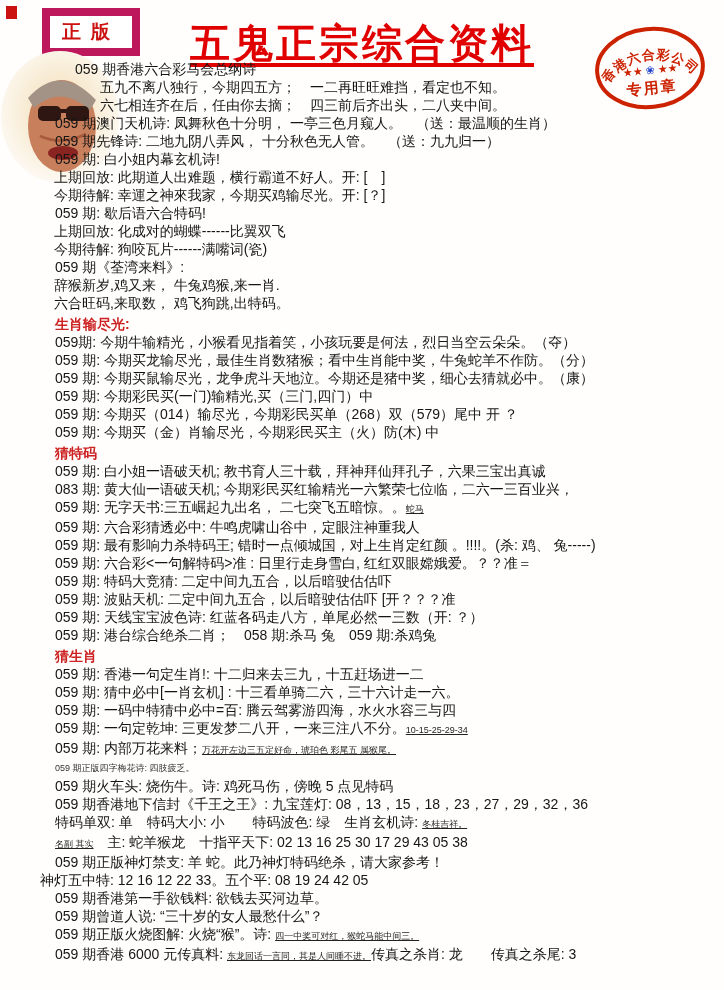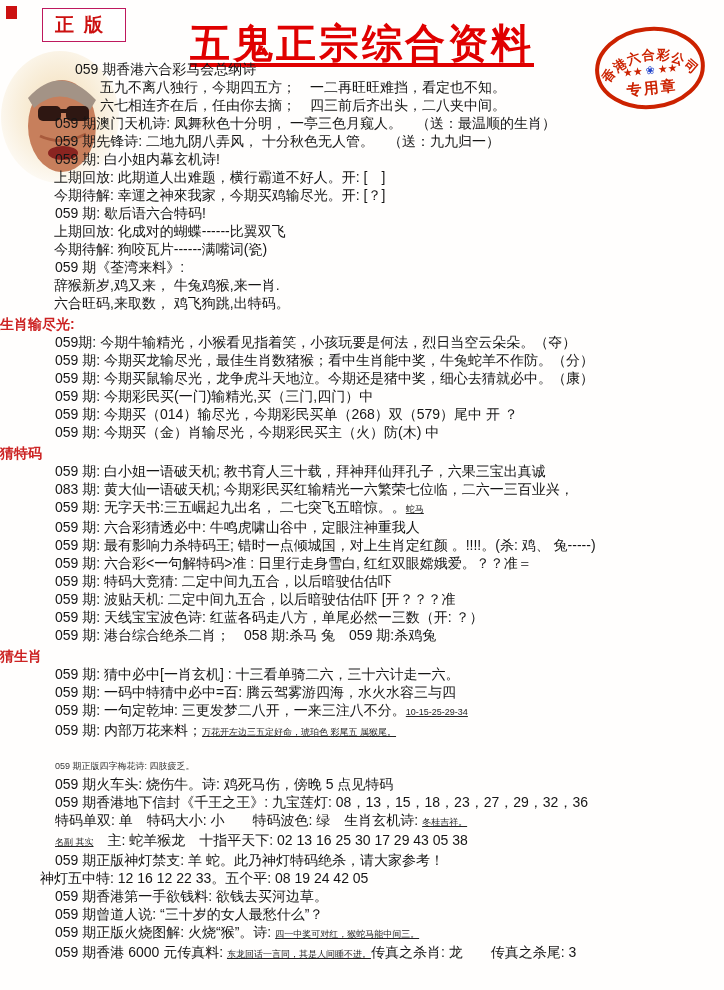--- a/index.html
+++ b/index.html
@@ -1,40 +1,40 @@
 <!DOCTYPE html>
 <html><head>
 <meta charset="utf-8">
 <style>
   html,body{margin:0;padding:0;background:#e8e8e8;}
   .page{position:relative;width:724px;height:990px;background:#fffefd;overflow:hidden;
         font-family:"Liberation Sans",sans-serif;color:#151515;}
   
   .corner-mark{position:absolute;left:6px;top:6px;width:11px;height:13px;background:#cc1111;}
   
-  .badge{position:absolute;left:42px;top:8px;border:1px solid #be185d;background:#fff;
+  .badge{position:absolute;left:42px;top:8px;border:8px solid #be185d;background:#fff;
          padding:3px 12px;font-size:19px;font-weight:bold;color:#cc1111;letter-spacing:10px;}
   
   .title{position:absolute;left:162px;top:16px;width:400px;text-align:center;
          font-size:40px;font-weight:bold;color:#e00000;letter-spacing:3px;
          text-decoration:underline;text-underline-offset:6px;white-space:nowrap;}
   
   .portrait{position:absolute;left:0px;top:50px;width:120px;height:134px;}
   
   .stamp{position:absolute;right:16px;top:24px;width:116px;height:88px;transform:rotate(-6deg);}
   
   .content{position:absolute;left:0;top:60px;width:724px;}
   .line{line-height:18px;font-size:14px;white-space:nowrap;}
   .base{padding-left:55px;}
   .indent-a{padding-left:75px;}
   .indent-b{padding-left:40px;}
   .indent-c{padding-left:100px;}
   .indent-d{padding-left:54px;}
-  .red{color:#cc2222;font-weight:bold;margin-top:3px;}
-  .tiny-line{padding-left:55px;font-size:9px;color:#333;line-height:18px;margin-top:16px;}
+  .red{padding-left:55px;color:#cc2222;font-weight:bold;margin-top:3px;}
+  .tiny-line{padding-left:55px;font-size:9px;color:#333;line-height:18px;}
   .sm{font-size:9px;color:#222;text-decoration:underline;}
 </style>
 </head>
 <body>
 
 <div class="page">
 
   <div class="corner-mark"></div>
 
   <div class="badge">
@@ -107,20 +107,21 @@
       <div class="line base"><span>083 期: 黄大仙一语破天机; 今期彩民买红输精光一六繁荣七位临，二六一三百业兴，</span></div>
       <div class="line base"><span>059 期: 无字天书:三五崛起九出名， 二七突飞五暗惊。。</span><span class="sm">蛇马</span></div>
       <div class="line base"><span>059 期: 六合彩猜透必中: 牛鸣虎啸山谷中，定眼注神重我人</span></div>
       <div class="line base"><span>059 期: 最有影响力杀特码王; 错时一点倾城国，对上生肖定红颜 。!!!!。(杀: 鸡、 兔-----)</span></div>
       <div class="line base"><span>059 期: 六合彩&lt;一句解特码&gt;准 : 日里行走身雪白, 红红双眼嫦娥爱。？？准＝</span></div>
       <div class="line base"><span>059 期: 特码大竞猜: 二定中间九五合，以后暗驶估估吓</span></div>
       <div class="line base"><span>059 期: 波贴天机: 二定中间九五合，以后暗驶估估吓 [开？？？准</span></div>
       <div class="line base"><span>059 期: 天线宝宝波色诗: 红蓝各码走八方，单尾必然一三数（开: ？）</span></div>
       <div class="line base"><span>059 期: 港台综合绝杀二肖；　058 期:杀马 兔　059 期:杀鸡兔</span></div>
       <div class="line red"><span>猜生肖</span></div>
+      <div class="line base"><span>059 期: 香港一句定生肖!: 十二归来去三九，十五赶场进一二</span></div>
       <div class="line base"><span>059 期: 猜中必中[一肖玄机] : 十三看单骑二六，三十六计走一六。</span></div>
       <div class="line base"><span>059 期: 一码中特猜中必中=百: 腾云驾雾游四海，水火水容三与四</span></div>
       <div class="line base"><span>059 期: 一句定乾坤: 三更发梦二八开，一来三注八不分。</span><span class="sm">10-15-25-29-34</span></div>
       <div class="line base"><span>059 期: 内部万花来料；</span><span class="sm">万花开左边三五定好命，琥珀色 彩尾五 属猴尾。</span></div>
       <div class="line tiny-line"><span>059 期正版四字梅花诗: 四肢疲乏。</span></div>
       <div class="line base"><span>059 期火车头: 烧伤牛。诗: 鸡死马伤，傍晚 5 点见特码</span></div>
       <div class="line base"><span>059 期香港地下信封《千王之王》: 九宝莲灯: 08，13，15，18，23，27，29，32，36</span></div>
       <div class="line base"><span>特码单双: 单　特码大小: 小　　特码波色: 绿　生肖玄机诗: </span><span class="sm">冬桂吉祥。</span></div>
       <div class="line base"><span class="sm">名副 其实</span><span>　主: 蛇羊猴龙　十指平天下: 02 13 16 25 30 17 29 43 05 38</span></div>
       <div class="line base"><span>059 期正版神灯禁支: 羊 蛇。此乃神灯特码绝杀，请大家参考！</span></div>

